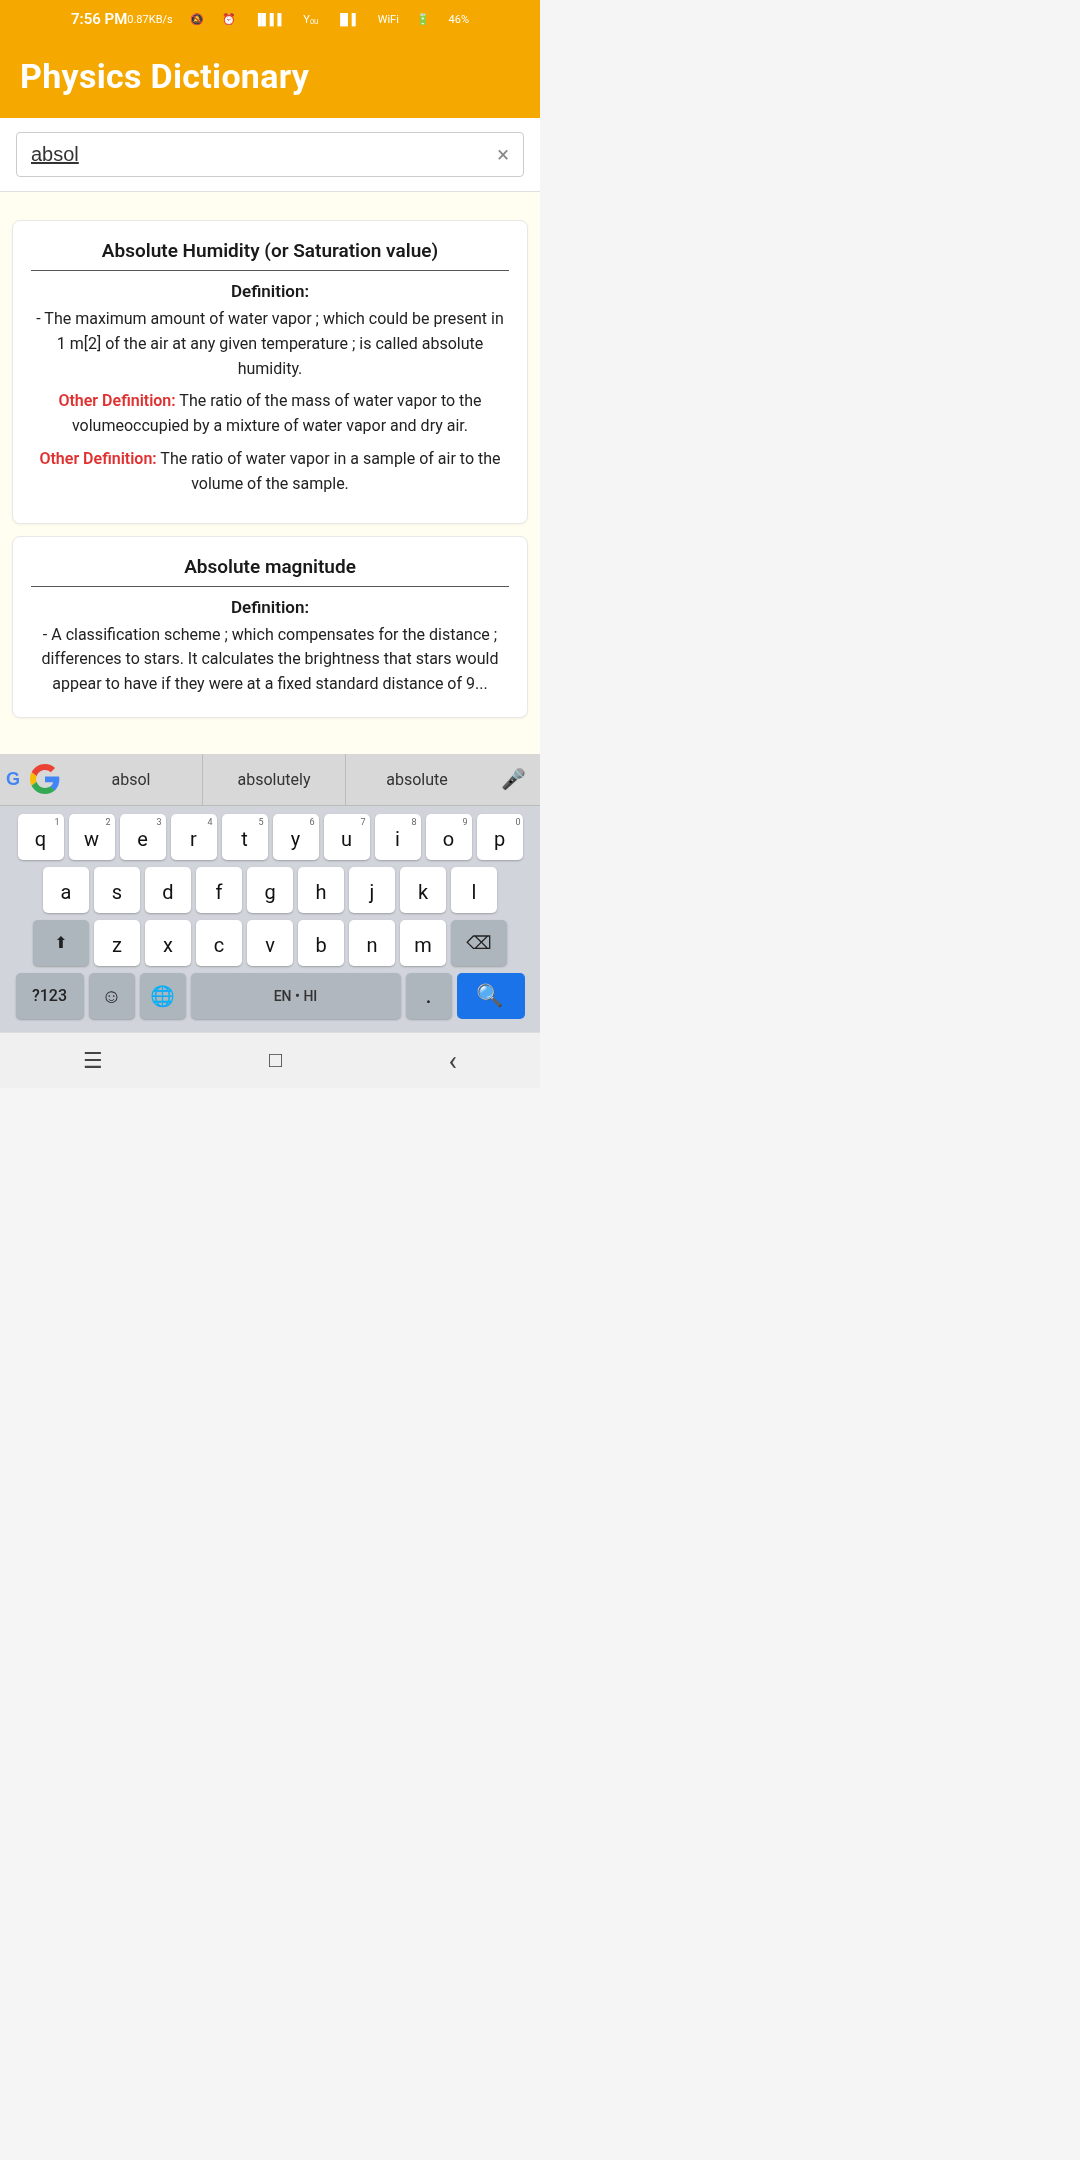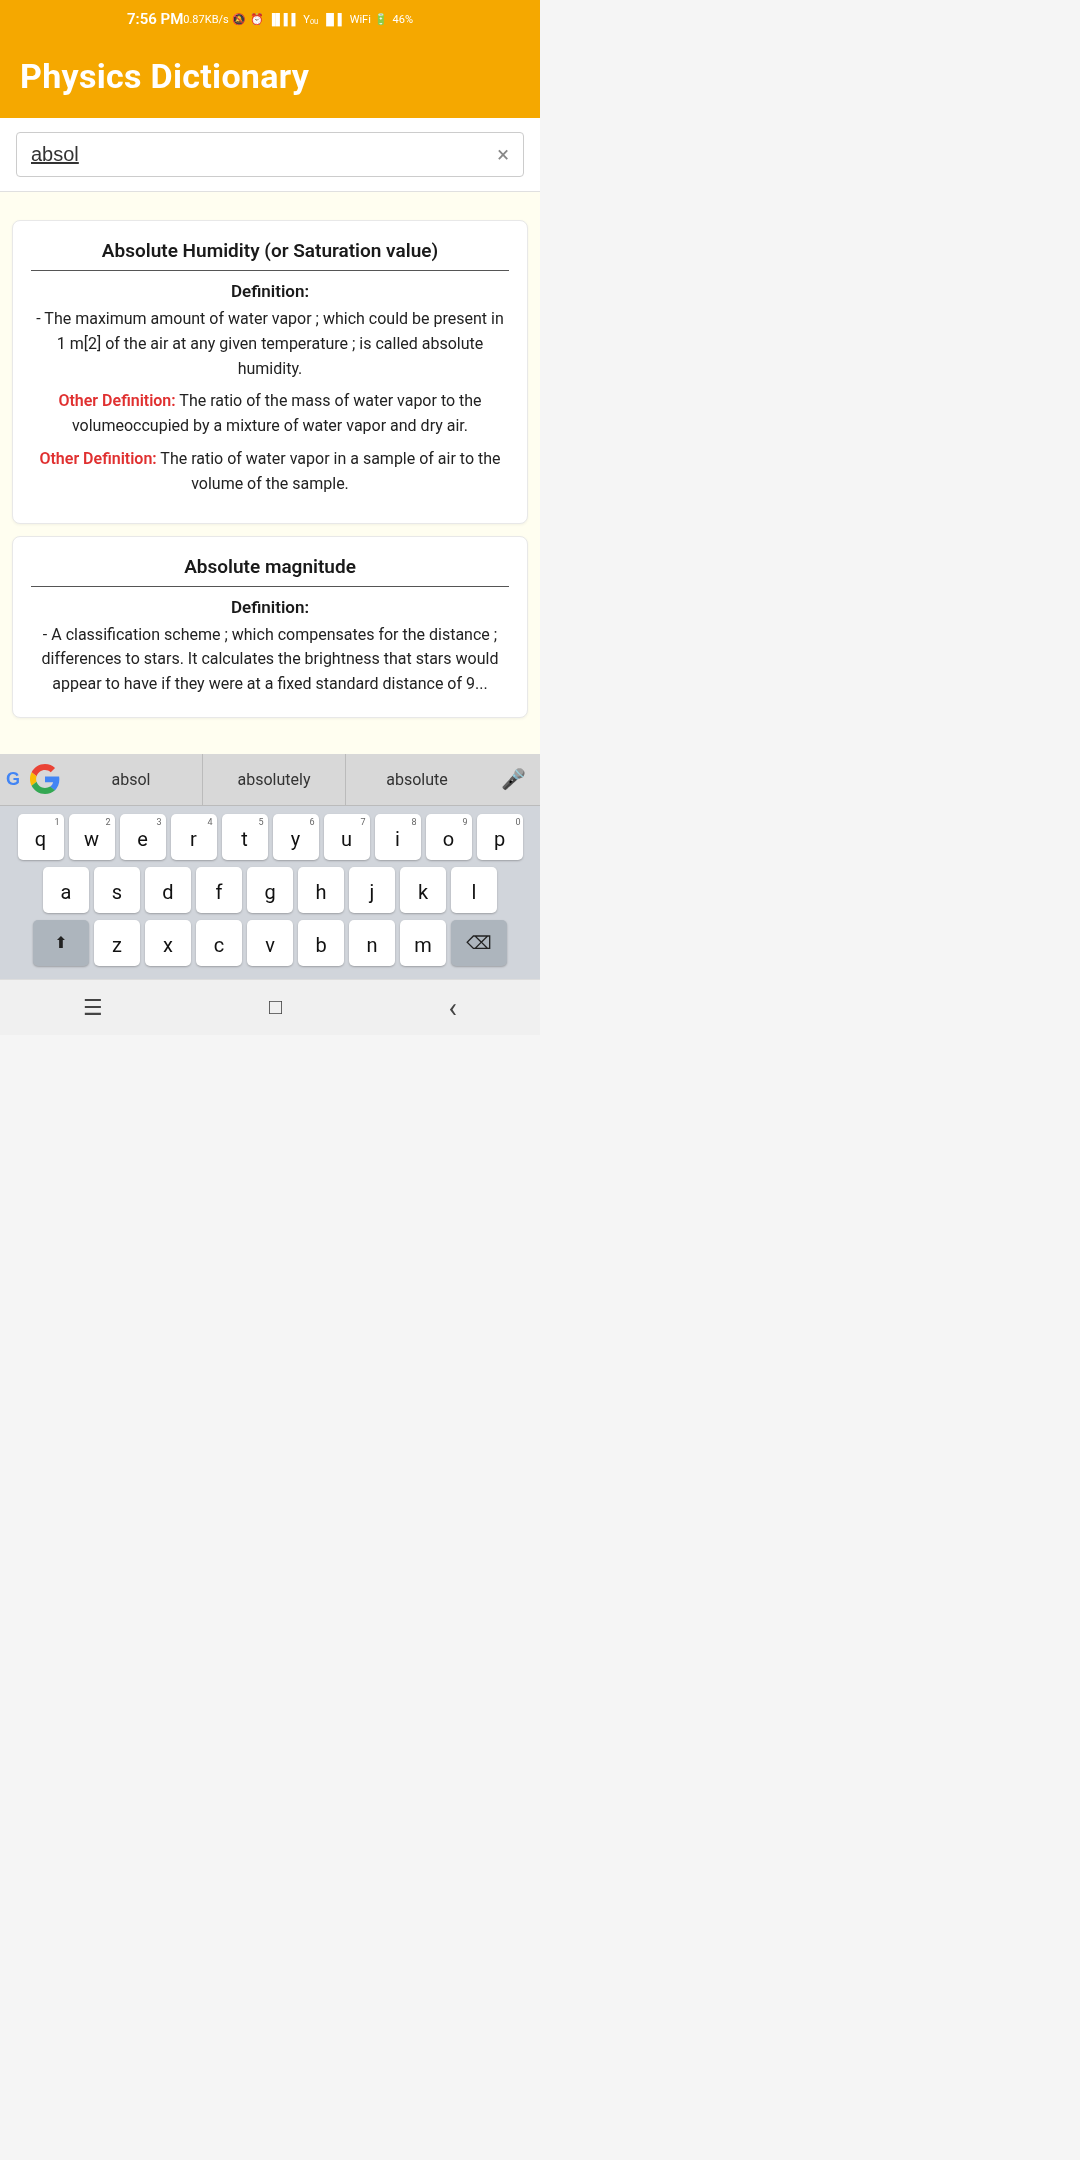--- a/index.html
+++ b/index.html
@@ -22,21 +22,21 @@
       height: 38px;
     }
     .status-time {
       color: white;
       font-size: 15px;
       font-weight: 600;
     }
     .status-icons {
       display: flex;
       align-items: center;
-      gap: 4px;
+      gap: 18px;
       color: white;
       font-size: 12px;
     }
     .status-icons span {
       color: white;
       font-size: 11px;
     }
 
     
     .app-header {
@@ -440,19 +440,27 @@
       </div>
     <div class="kb-key kb-key-letter">
         <span class="key-char">n</span>
       </div>
     <div class="kb-key kb-key-letter">
         <span class="key-char">m</span>
       </div>
     <div class="kb-key-special kb-delete">⌫</div>
   </div>
 
+  <div class="kb-row">
+    <div class="kb-key-special kb-123">?123</div>
+    <div class="kb-key-special kb-emoji" style="font-size:20px;">☺</div>
+    <div class="kb-key-special kb-globe" style="font-size:20px;">🌐</div>
+    <div class="kb-key-special kb-space" style="flex:1; max-width:210px;">EN • HI</div>
+    <div class="kb-key-special kb-period">.</div>
+    <div class="kb-search-btn">🔍</div>
+  </div>
 </div>
 
 <div class="nav-bar">
   <div class="nav-btn">☰</div>
   <div class="nav-btn">□</div>
   <div class="nav-btn" style="font-size:28px;">‹</div>
 </div>
 
 </body></html>

